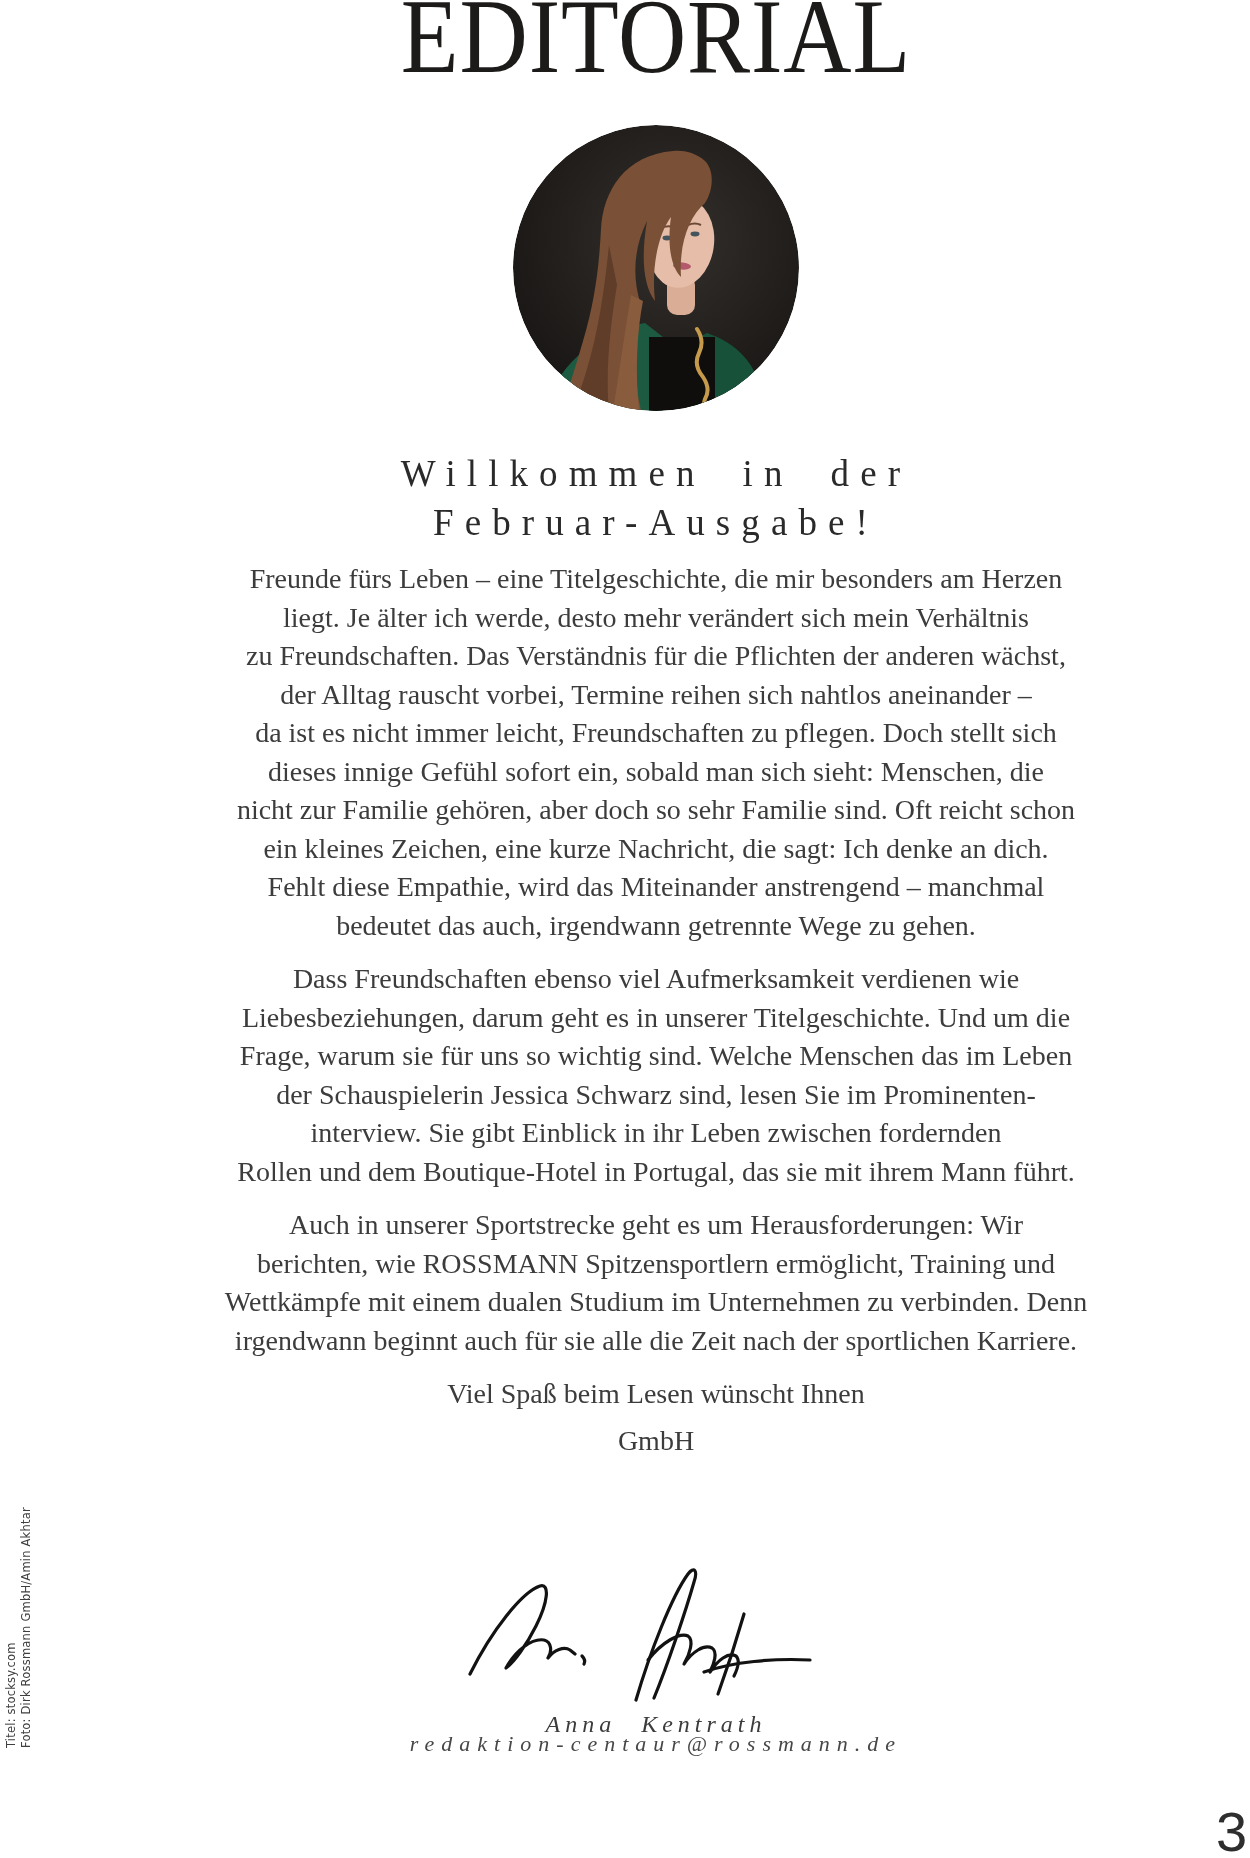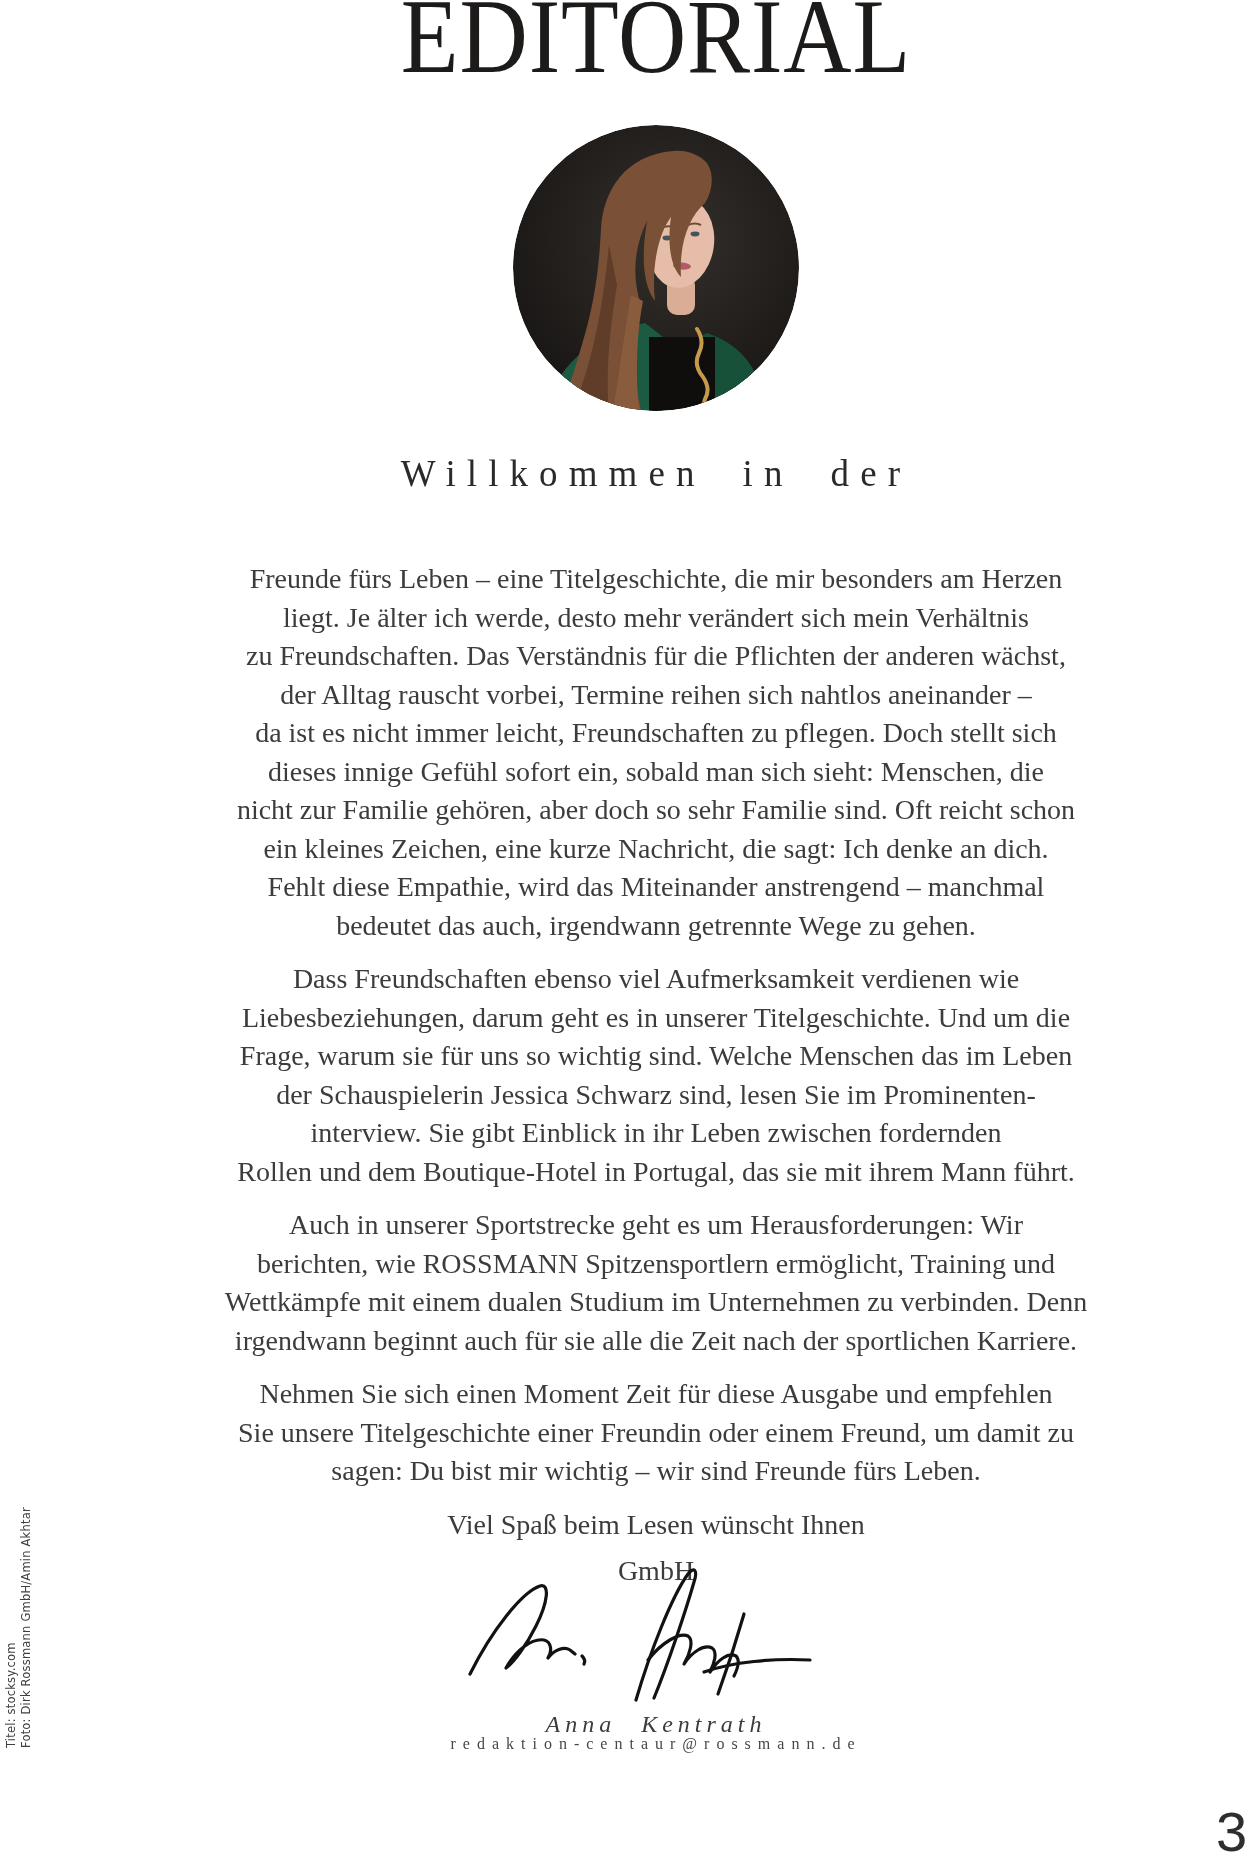--- a/index.html
+++ b/index.html
@@ -40,21 +40,21 @@
   .signature-block{top:1568px;}
   .signature-block svg{display:block;margin:0 auto;transform:translateX(-18px);}
 
   .author-name{
     top:1709px;
     font-style:italic;font-size:24px;line-height:30px;color:#3c3c3c;
     letter-spacing:5px;word-spacing:14px;
   }
   .author-email{
     top:1730px;
-    font-size:16px;line-height:28px;color:#474747;
+    font-style:italic;font-size:22px;line-height:28px;color:#474747;
     letter-spacing:7px;white-space:nowrap;
   }
 
   .photo-credits{
     position:absolute;left:4px;top:1748px;
     transform:rotate(-90deg);transform-origin:0 0;
     font-family:"DejaVu Sans", sans-serif;
     font-size:11.5px;line-height:15px;color:#3f3f3f;
     letter-spacing:.2px;white-space:nowrap;text-align:left;
   }
@@ -107,20 +107,21 @@
       <path d="M96 120 C92 160 86 204 74 244 C70 258 64 274 60 286 L96 286 C92 244 98 196 104 160 Z" fill="#5f3d29"></path>
       <path d="M118 170 C112 206 106 248 100 286 L126 286 C122 246 124 206 130 176 Z" fill="#8a5c3e"></path>
 
       <path d="M184 204 q8 12 2 24 q-6 12 4 24 q8 12 2 22 q-3 8 4 12" stroke="#c59a4b" stroke-width="4" fill="none" stroke-linecap="round"></path>
     </g>
   </svg>
 </div>
 
 <div class="col welcome-heading">
   <div>Willkommen in der</div>
+  <div>Februar-Ausgabe!</div>
 </div>
 
 <div class="col body-text">
   <div>
       <p>Freunde fürs Leben – eine Titelgeschichte, die mir besonders am Herzen
 liegt. Je älter ich werde, desto mehr verändert sich mein Verhältnis
 zu Freundschaften. Das Verständnis für die Pflichten der anderen wächst,
 der Alltag rauscht vorbei, Termine reihen sich nahtlos aneinander –
 da ist es nicht immer leicht, Freundschaften zu pflegen. Doch stellt sich
 dieses innige Gefühl sofort ein, sobald man sich sieht: Menschen, die
@@ -131,23 +132,20 @@
       <p>Dass Freundschaften ebenso viel Aufmerksamkeit verdienen wie
 Liebesbeziehungen, darum geht es in unserer Titelgeschichte. Und um die
 Frage, warum sie für uns so wichtig sind. Welche Menschen das im Leben
 der Schauspielerin Jessica Schwarz sind, lesen Sie im Prominenten-
 interview. Sie gibt Einblick in ihr Leben zwischen fordernden
 Rollen und dem Boutique-Hotel in Portugal, das sie mit ihrem Mann führt.</p>
       <p>Auch in unserer Sportstrecke geht es um Herausforderungen: Wir
 berichten, wie ROSSMANN Spitzensportlern ermöglicht, Training und
 Wettkämpfe mit einem dualen Studium im Unternehmen zu verbinden. Denn
 irgendwann beginnt auch für sie alle die Zeit nach der sportlichen Karriere.</p>
-      <p>Nehmen Sie sich einen Moment Zeit für diese Ausgabe und empfehlen
-Sie unsere Titelgeschichte einer Freundin oder einem Freund, um damit zu
-sagen: Du bist mir wichtig – wir sind Freunde fürs Leben.</p>
     </div>
   <p class="closing">Viel Spaß beim Lesen wünscht Ihnen</p>
   <p class="salutation">GmbH</p>
 </div>
 
 <div class="col signature-block">
   <svg width="360" height="140" viewBox="0 0 360 140">
     <g stroke="#121212" stroke-width="3.2" fill="none" stroke-linecap="round" stroke-linejoin="round">
       <path d="M12 106 C34 62 64 24 82 18 C92 15 90 34 78 58 C68 78 56 94 48 100 C58 82 74 70 86 72 C94 74 94 84 90 90 C96 82 106 78 112 82 L117 86"></path>
       <path d="M124 88 q4 4 2 8"></path>

